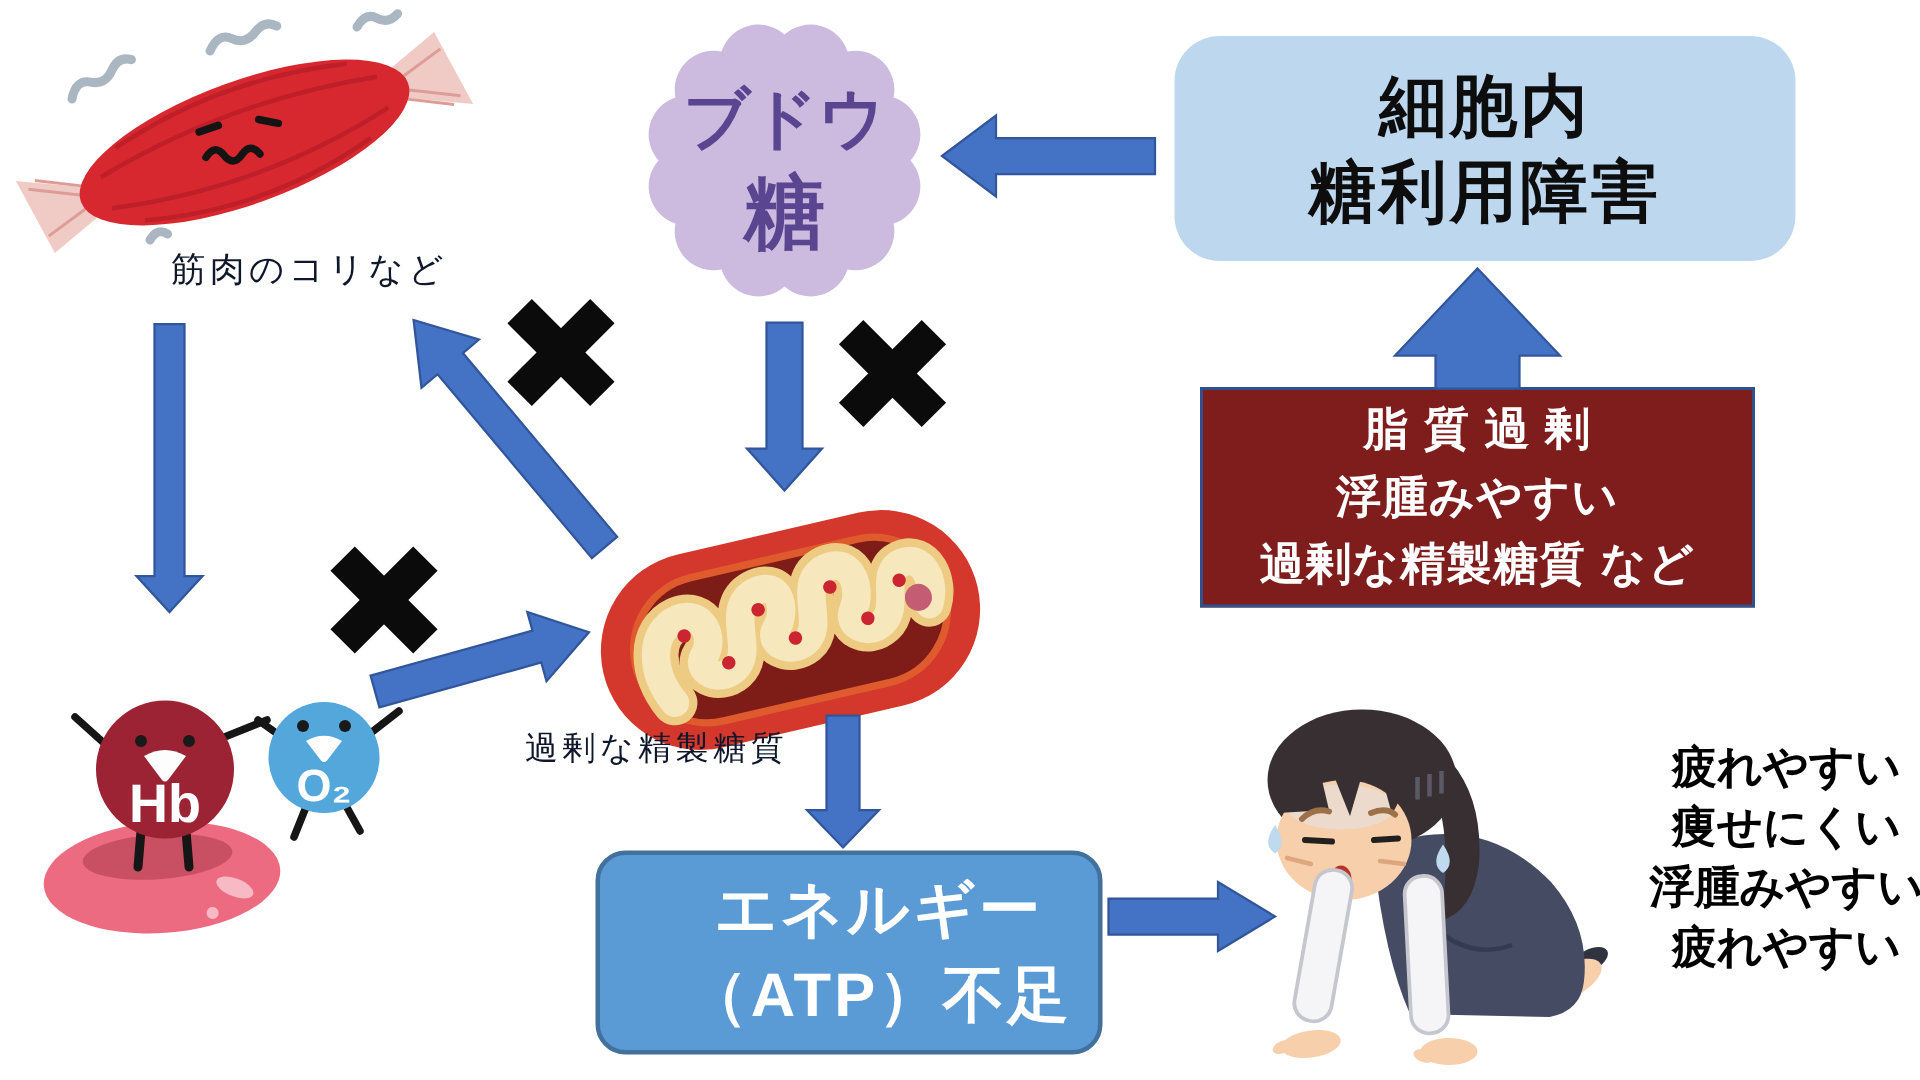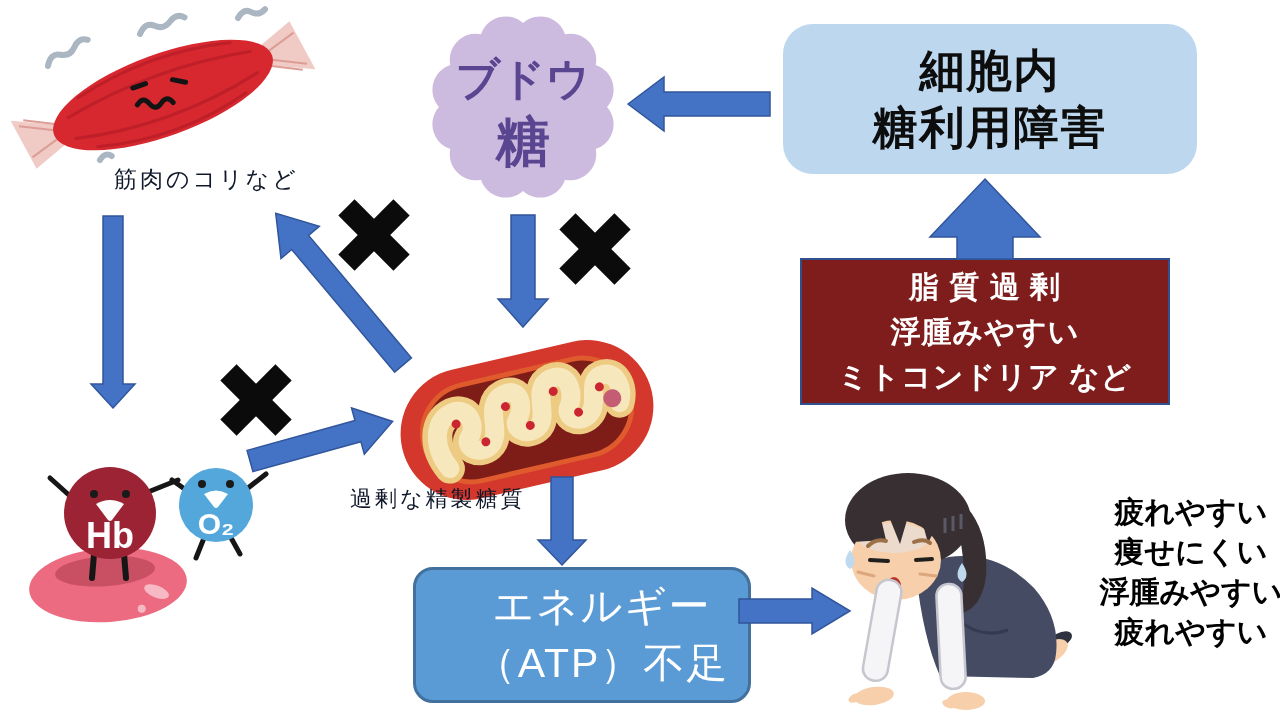--- a/index.html
+++ b/index.html
@@ -6,22 +6,22 @@
   .canvas{position:relative;width:1280px;height:720px;background:#ffffff;overflow:hidden;
           font-family:"Liberation Sans",sans-serif;}
   .abs{position:absolute;}
   svg{display:block;}
   .flexbox{display:flex;flex-direction:column;justify-content:center;align-items:center;text-align:center;}
 
   .box-cell{left:783px;top:24px;width:414px;height:150px;background:#BDD7EE;border-radius:30px;
             color:#0d0d0d;font-size:45px;font-weight:600;line-height:1.27;letter-spacing:2px;}
   .box-lipid{left:800px;top:258px;width:370px;height:147px;background:#7f1d1d;border:2px solid #2F528F;
              box-sizing:border-box;color:#ffffff;font-size:30px;font-weight:bold;line-height:1.5;letter-spacing:1px;}
-  .box-atp{left:413px;top:567px;width:338px;height:136px;background:#5B9BD5;border:3px solid #41719C;
-           border-radius:20px;box-sizing:border-box;color:#ffffff;font-size:41px;font-weight:normal;
+  .box-atp{left:397px;top:567px;width:338px;height:136px;background:#5B9BD5;border:3px solid #41719C;
+           border-radius:20px;box-sizing:border-box;color:#ffffff;font-size:41px;font-weight:bold;
            line-height:1.4;letter-spacing:2px;padding-left:40px;}
   .symptoms{left:1085px;top:492px;width:212px;color:#000;font-size:30px;font-weight:bold;
             line-height:1.33;text-align:center;}
   .caption{color:#0f172a;font-weight:400;}
   .label-muscle{left:114px;top:164px;font-size:23px;letter-spacing:3px;}
   .label-mito{left:350px;top:484px;font-size:22px;letter-spacing:3px;}
 </style>
 </head>
 <body>
 
@@ -63,21 +63,21 @@
   </svg>
 
   <div class="abs flexbox box-cell">
     <div>細胞内</div>
     <div>糖利用障害</div>
   </div>
 
   <div class="abs flexbox box-lipid">
     <div>脂 質 過 剰</div>
     <div>浮腫みやすい</div>
-    <div>ミトコンドリア など</div>
+    <div>過剰な精製糖質 など</div>
   </div>
 
   <svg class="abs" style="left:390px;top:310px;" width="280" height="225" viewBox="0 0 280 225">
     <g transform="translate(137,110) rotate(-13)">
       <rect x="-128" y="-66" width="256" height="132" rx="66" fill="#D4372B"></rect>
       <rect x="-106" y="-49" width="212" height="98" rx="49" fill="#7E1C18" stroke="#DF5A2D" stroke-width="5"></rect>
       <g fill="none" stroke-linecap="round" stroke-linejoin="round">
         <path stroke="#EDCB82" stroke-width="30" d="M -86 30 C -98 6 -92 -20 -72 -24 C -54 -27 -50 -6 -60 4 C -68 12 -55 24 -42 17
              C -26 8 -40 -24 -18 -30 C 2 -35 0 -12 -9 -3 C -17 5 -4 16 8 10
              C 24 2 10 -30 32 -35 C 52 -39 52 -14 44 -4 C 37 5 49 16 61 9

